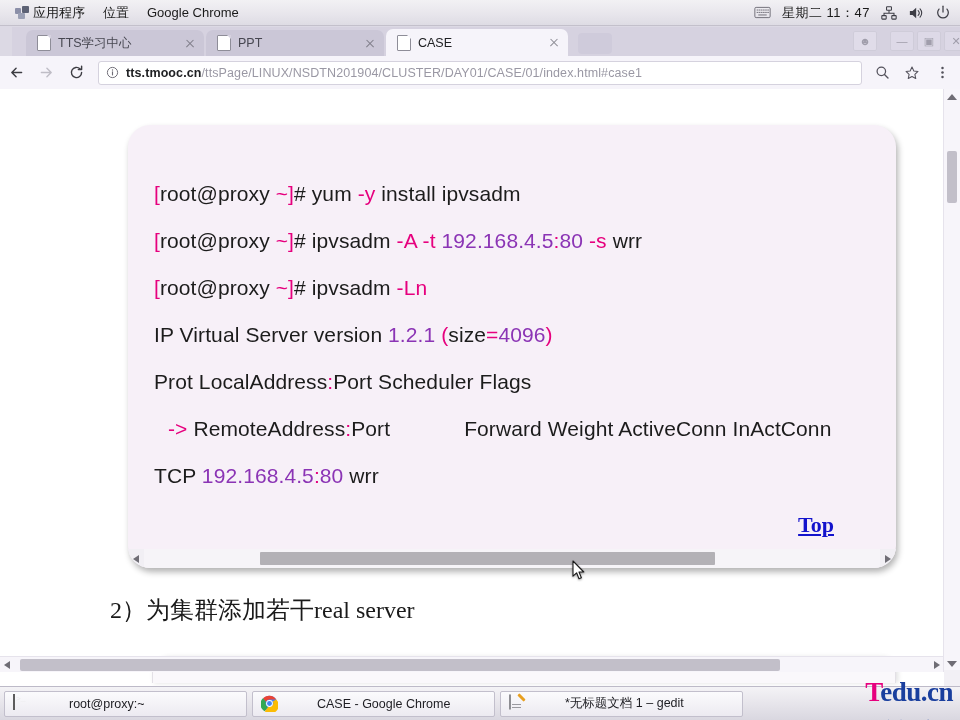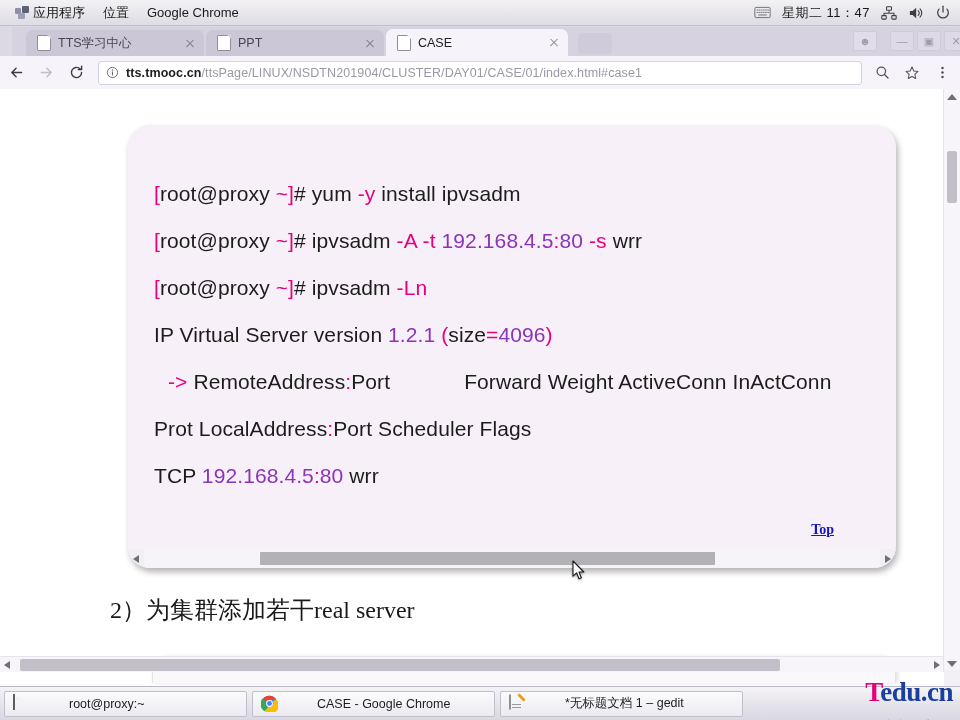--- a/index.html
+++ b/index.html
@@ -156,21 +156,21 @@
   .code-line.indent { padding-left: 14px; }
   .cl-pink { color: #e6007e; }
   .cl-purple { color: #8b34b5; }
   .gap-wide { display: inline-block; width: 74px; }
 
   .toplink-wrap {
     position: absolute; right: 62px; bottom: 30px;
   }
   .toplink {
     font-family: "Liberation Serif", serif; font-weight: bold;
-    font-size: 14px; color: #1313cc; text-decoration: underline;
+    font-size: 22px; color: #1313cc; text-decoration: underline;
   }
 
   
   .hscroll {
     position: absolute; left: 0; right: 0; bottom: 0; height: 19px;
     background: #f1eff4; display: flex; align-items: center;
   }
   .hs-arrow {
     width: 16px; height: 19px; flex: 0 0 auto;
     display: flex; align-items: center; justify-content: center;
@@ -385,22 +385,22 @@
 
     <div class="viewport">
       <div class="page-canvas">
 
         <div class="code-card">
           <div class="code-body" id="code-body">
               <div class="code-line"><span class="cl-pink">[</span><span>root@proxy </span><span class="cl-pink">~</span><span class="cl-pink">]</span><span># yum </span><span class="cl-pink">-y</span><span> install ipvsadm</span></div>
               <div class="code-line"><span class="cl-pink">[</span><span>root@proxy </span><span class="cl-pink">~</span><span class="cl-pink">]</span><span># ipvsadm </span><span class="cl-pink">-A</span><span> </span><span class="cl-pink">-t</span><span> </span><span class="cl-purple">192.168.4.5</span><span class="cl-pink">:</span><span class="cl-purple">80</span><span> </span><span class="cl-pink">-s</span><span> wrr</span></div>
               <div class="code-line"><span class="cl-pink">[</span><span>root@proxy </span><span class="cl-pink">~</span><span class="cl-pink">]</span><span># ipvsadm </span><span class="cl-pink">-Ln</span></div>
               <div class="code-line"><span>IP Virtual Server version </span><span class="cl-purple">1.2.1</span><span> </span><span class="cl-pink">(</span><span>size</span><span class="cl-pink">=</span><span class="cl-purple">4096</span><span class="cl-pink">)</span></div>
+              <div class="code-line"><span>Prot LocalAddress</span><span class="cl-pink">:</span><span>Port Scheduler Flags</span></div>
               <div class="code-line indent"><span class="cl-pink">-&gt;</span><span> RemoteAddress</span><span class="cl-pink">:</span><span>Port</span><span class="gap-wide"></span><span>Forward Weight ActiveConn InActConn</span></div>
-              <div class="code-line"><span>Prot LocalAddress</span><span class="cl-pink">:</span><span>Port Scheduler Flags</span></div>
               <div class="code-line"><span>TCP  </span><span class="cl-purple">192.168.4.5</span><span class="cl-pink">:</span><span class="cl-purple">80</span><span> wrr</span></div>
             </div>
 
           <div class="toplink-wrap">
             <a class="toplink" href="#">Top</a>
           </div>
 
           <div class="hscroll">
             <div class="hs-arrow">
               <span class="arrow-tri tri-left"></span>

